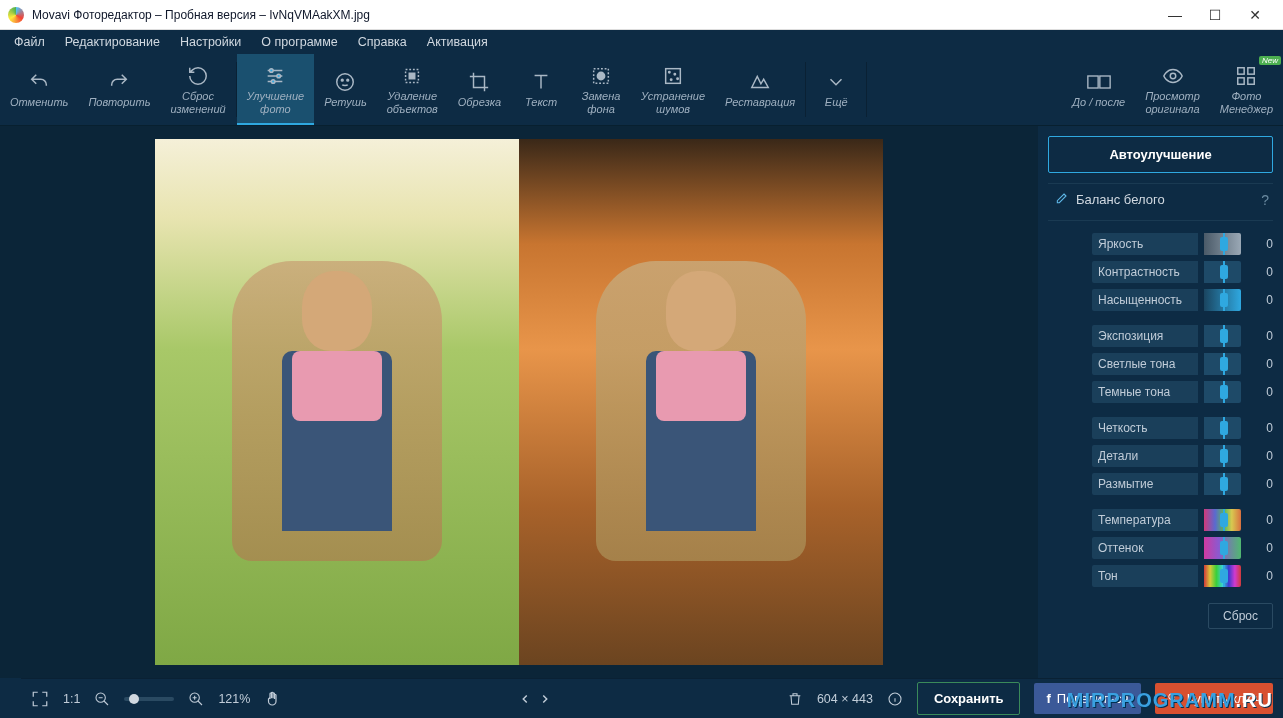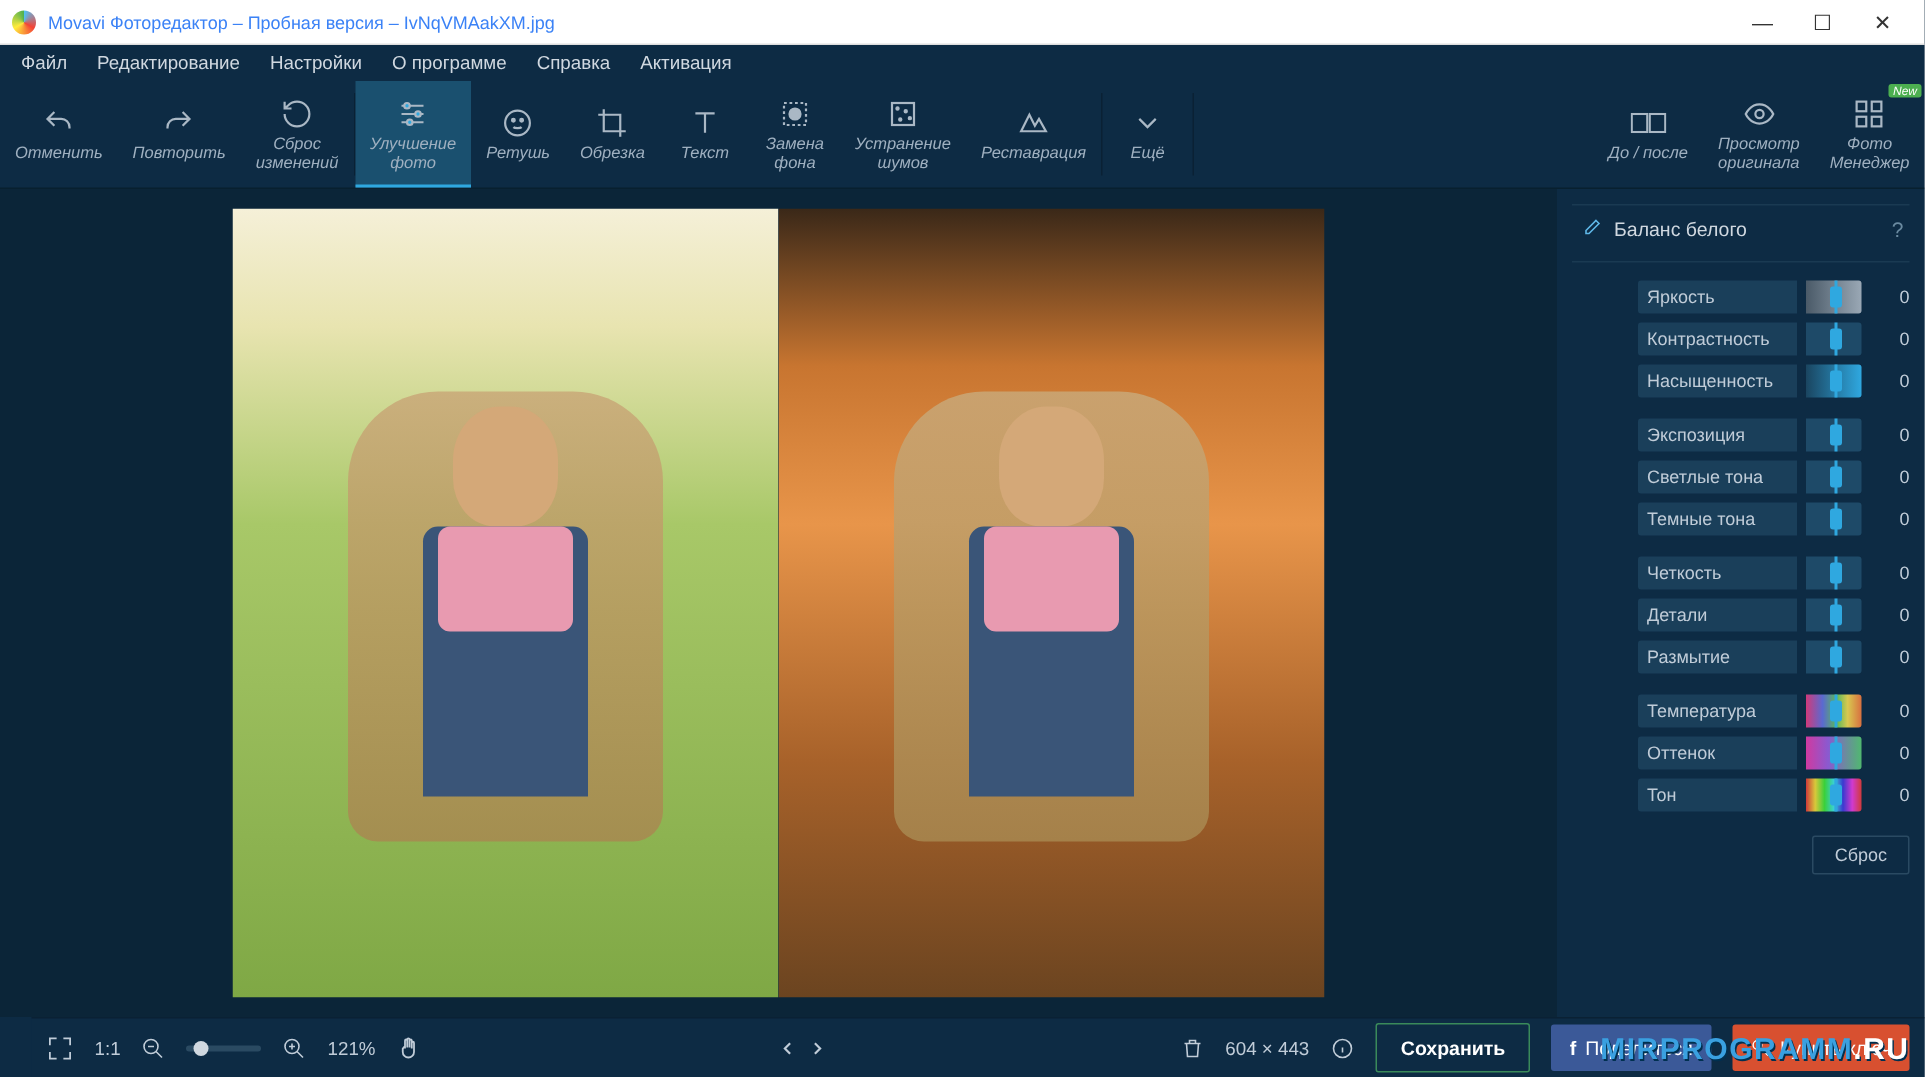--- a/index.html
+++ b/index.html
@@ -1,20 +1,20 @@
 <!DOCTYPE html>
 <html><head>
 <meta charset="utf-8">
 <style>
 * { margin: 0; padding: 0; box-sizing: border-box; font-family: "Segoe UI", Arial, sans-serif; }
 body { background: #fff; width: 1283px; height: 718px; overflow: hidden; }
 
 .titlebar { height: 30px; background: #fff; display: flex; align-items: center; padding: 0 8px; border-bottom: 1px solid #ddd; }
 .titlebar .app-icon { width: 16px; height: 16px; margin-right: 8px; background: conic-gradient(#4fc3f7, #f44336, #ffeb3b, #4caf50); border-radius: 50%; }
-.titlebar .title { font-size: 12px; color: #3b82f6; flex: 1; }
+.titlebar .title { font-size: 12px; color: #0f172a; flex: 1; }
 .titlebar .win-controls { display: flex; gap: 0; }
 .titlebar .win-btn { width: 40px; height: 28px; display: flex; align-items: center; justify-content: center; font-size: 14px; color: #333; cursor: pointer; }
 
 .app { background: #0d2b44; color: #aab8c5; height: 688px; display: flex; flex-direction: column; }
 
 .menubar { height: 24px; display: flex; align-items: center; padding: 0 6px; gap: 4px; font-size: 12.5px; color: #d0d8e0; }
 .menubar .menu-item { padding: 2px 8px; cursor: pointer; text-align: center; }
 
 .toolbar { height: 72px; display: flex; align-items: stretch; border-bottom: 1px solid #08202f; }
 .tool-btn { display: flex; flex-direction: column; align-items: center; justify-content: center; padding: 4px 10px; cursor: pointer; gap: 2px; min-width: 60px; position: relative; font-style: italic; }
@@ -144,20 +144,30 @@
             <circle cx="9" cy="10" r="1" fill="currentColor"></circle>
             <circle cx="15" cy="10" r="1" fill="currentColor"></circle>
             <path d="M9 15c1 1 5 1 6 0"></path>
           </svg>
         </div>
       <div class="tool-label">Ретушь</div>
     </div>
     <div class="tool-btn">
       <div class="tool-icon">
           <svg width="22" height="22" viewBox="0 0 24 24">
+            <rect x="5" y="5" width="14" height="14" stroke-dasharray="2 2"></rect>
+            <rect x="9" y="9" width="6" height="6" fill="currentColor"></rect>
+          </svg>
+        </div>
+      <div class="tool-label">Удаление
+объектов</div>
+    </div>
+    <div class="tool-btn">
+      <div class="tool-icon">
+          <svg width="22" height="22" viewBox="0 0 24 24">
             <path d="M6 2v16h16M2 6h16v16"></path>
           </svg>
         </div>
       <div class="tool-label">Обрезка</div>
     </div>
     <div class="tool-btn">
       <div class="tool-icon">
           <svg width="22" height="22" viewBox="0 0 24 24">
             <path d="M5 5h14M12 5v14"></path>
           </svg>
@@ -261,20 +271,21 @@
               <div class="head"></div>
               <div class="body">
                 <div class="shirt"></div>
               </div>
             </div>
         </div>
       </div>
     </div>
 
     <div class="side-panel">
+      <div class="auto-btn">Автоулучшение</div>
       <div class="wb-row">
         <span class="wb-icon"><svg width="16" height="16" viewBox="0 0 24 24">
               <path d="M18 3l3 3-10 10H8v-3L18 3z"></path>
             </svg></span>
         <span class="wb-label">Баланс белого</span>
         <span class="help">?</span>
       </div>
 
       <div class="slider-group">
         <div class="slider-row">

